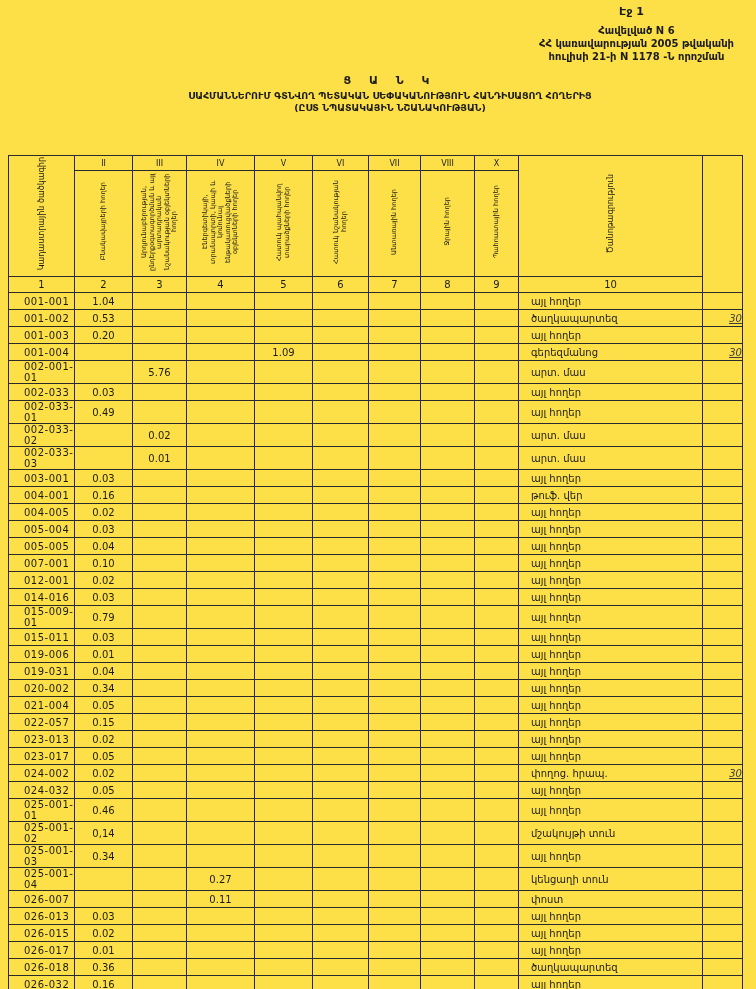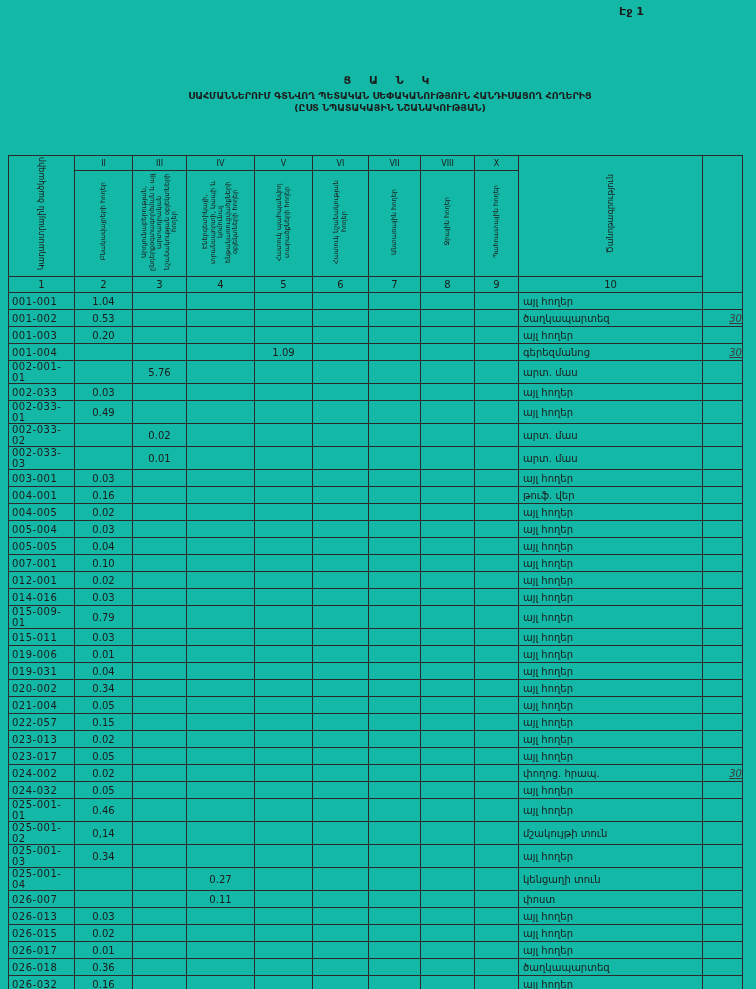--- a/index.html
+++ b/index.html
@@ -2,21 +2,21 @@
 <html><head>
 <meta charset="utf-8">
 <style>
   * { box-sizing: border-box; margin: 0; padding: 0; }
   html, body { background: #ffffff; }
   body { font-family: "DejaVu Sans", sans-serif; }
   .page {
     position: relative;
     width: 756px;
     height: 989px;
-    background: #14b8a6;
+    background: #fde047;
     color: #1b1b1b;
     overflow: hidden;
   }
   .page-num {
     position: absolute;
     top: 5px;
     right: 112px;
     font-size: 11px;
     font-weight: bold;
   }
@@ -60,41 +60,46 @@
     display: inline-block;
     font-size: 6.6px;
     line-height: 7.6px;
     max-height: 100px;
     white-space: normal;
     text-align: center;
   }
   th.vh1 .vtext, th.vh10 .vtext { font-size: 8px; line-height: 9px; max-height: 116px; }
   th.num { height: 16px; font-size: 10px; text-align: center; vertical-align: middle; }
   tbody td { height: 17px; font-size: 10px; vertical-align: middle; }
-  td.c1 { text-align: left; padding-left: 3px; letter-spacing: 0.5px; }
+  td.c1 { text-align: left; padding-left: 15px; letter-spacing: 0.5px; }
   td.val { text-align: center; }
-  td.c10 { text-align: left; padding-left: 4px; }
+  td.c10 { text-align: left; padding-left: 12px; }
   th.margin-cell, td.margin-cell {
     border: none;
     background: transparent;
     font-size: 10px;
     color: #3c3c3c;
     font-style: italic;
     padding-left: 26px;
     text-align: center;
     text-decoration: underline;
   }
 </style>
 </head>
 <body>
 
 <div class="page">
 
   <div class="page-num">Էջ 1</div>
 
+  <div class="appendix">
+    <div>Հավելված N 6</div>
+    <div>ՀՀ կառավարության 2005 թվականի</div>
+    <div>հուլիսի 21-ի N 1178 -Ն որոշման</div>
+  </div>
 
   <div class="title-block">
     <div class="title-main">Ց Ա Ն Կ</div>
     <div class="title-line">ՍԱՀՄԱՆՆԵՐՈՒՄ ԳՏՆՎՈՂ ՊԵՏԱԿԱՆ ՍԵՓԱԿԱՆՈՒԹՅՈՒՆ ՀԱՆԴԻՍԱՑՈՂ ՀՈՂԵՐԻՑ</div>
     <div class="title-line">(ԸՍՏ ՆՊԱՏԱԿԱՅԻՆ ՆՇԱՆԱԿՈՒԹՅԱՆ)</div>
   </div>
 
   <table class="doc">
     <colgroup>
       <col style="width:66px">

